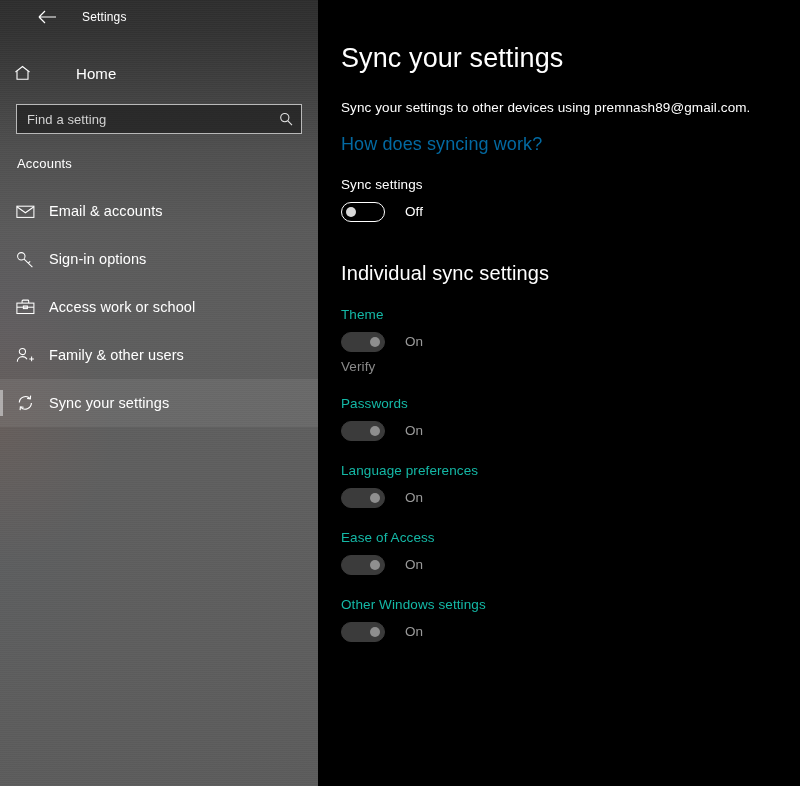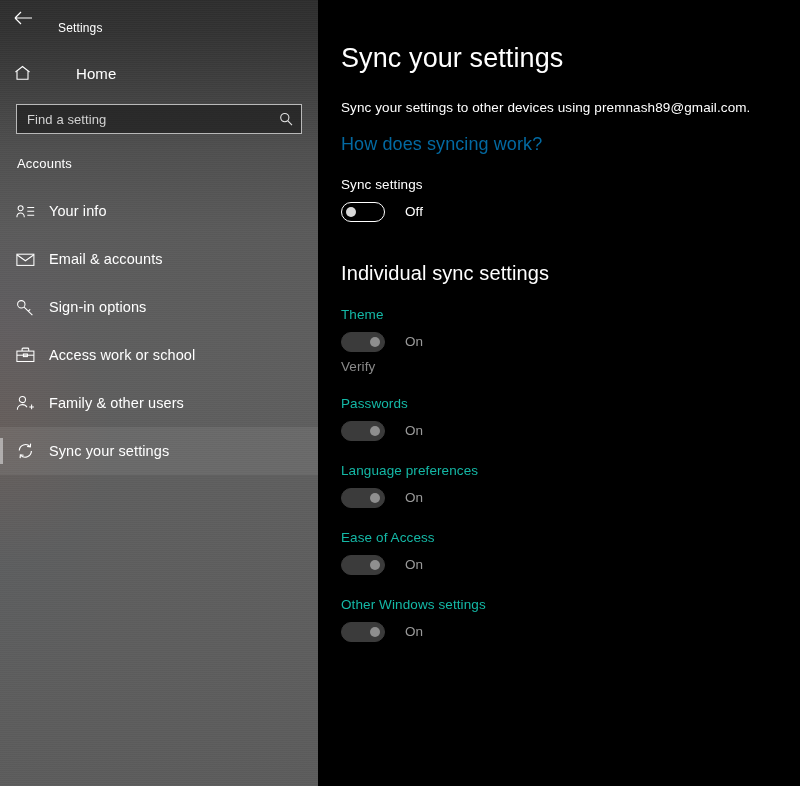--- a/index.html
+++ b/index.html
@@ -36,21 +36,21 @@
       #4c4c4c 150px, #585858 230px, #5c5c5c 330px,
       #5d5d5d 470px, #5c5c5c 640px, #5a5a5a 786px);
     mix-blend-mode:normal;
     opacity:0.88;
   }
   .sb-noise { position:absolute; inset:0; opacity:0.05;
     background-image:repeating-linear-gradient(0deg,rgba(255,255,255,.5) 0 1px,rgba(0,0,0,0) 1px 2px); }
   .sb-content { position:relative; z-index:3; }
 
   
-  .titlebar { height:34px; display:flex; align-items:flex-end; }
+  .titlebar { height:34px; display:flex; align-items:center;margin-left:24px; }
   .back-btn {
     width:46px; height:32px; display:flex; align-items:center; justify-content:center;
     color:#fff; cursor:default;
   }
   .back-btn svg { display:block; }
   .win-title {
     font-size:12px; color:#ffffff; letter-spacing:.15px;
     margin-left:12px; line-height:1;
   }
 
@@ -193,30 +193,20 @@
               <path d="M8.9 8.8L13 13.2"></path>
             </svg>
           </span>
         </div>
       </div>
 
       <div class="group-head">Accounts</div>
 
       <div class="nav">
 
-        <div class="nav-item">
-          <span class="ico">
-            <svg width="19" height="15" viewBox="0 0 19 15" fill="none" stroke="currentColor" stroke-width="1.05">
-              <circle cx="4.6" cy="4.2" r="2.5"></circle>
-              <path d="M0.9 13.2c0-2.6 1.7-4.3 3.7-4.3s3.7 1.7 3.7 4.3"></path>
-              <path d="M11.3 3.4H18.2M11.3 7.3H18.2M11.3 11.2H18.2"></path>
-            </svg>
-          </span>
-          <span class="lbl">Your info</span>
-        </div>
 
         <div class="nav-item">
           <span class="ico">
             <svg width="19" height="14" viewBox="0 0 19 14" fill="none" stroke="currentColor" stroke-width="1.05">
               <rect x="0.9" y="2.2" width="17" height="11.2"></rect>
               <path d="M0.9 2.8L9.4 8.8L17.9 2.8"></path>
             </svg>
           </span>
           <span class="lbl">Email &amp; accounts</span>
         </div>

